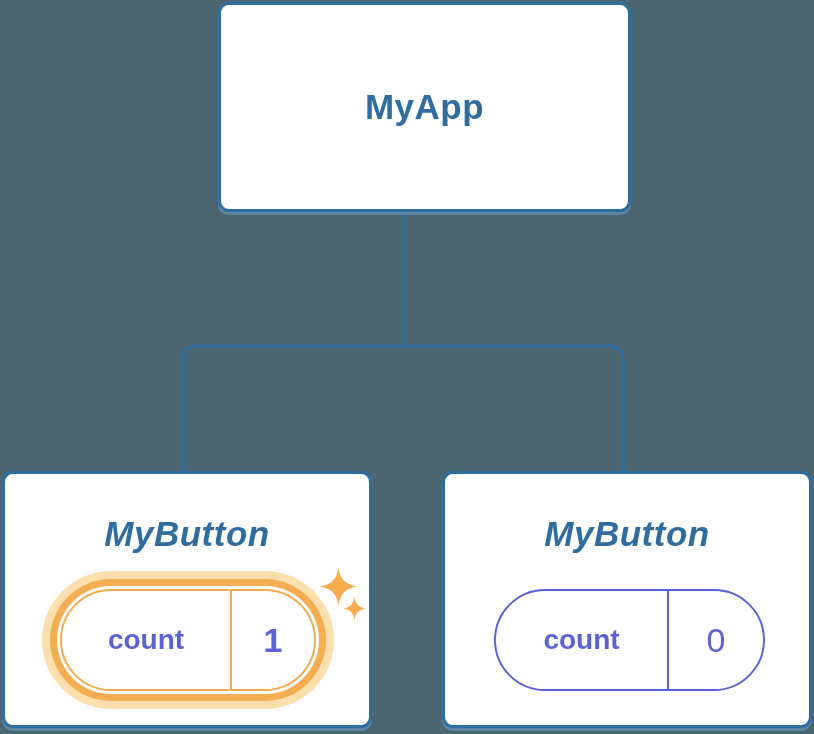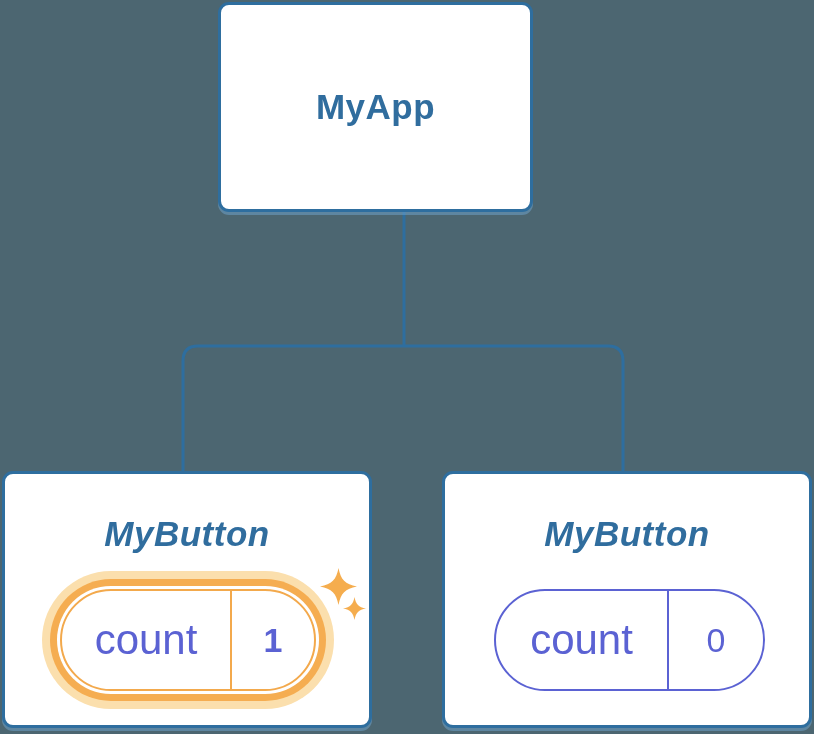--- a/index.html
+++ b/index.html
@@ -21,21 +21,21 @@
   .node-card {
     position: absolute;
     background: #ffffff;
     border: 3px solid #2e6e9f;
     border-radius: 11px;
     box-shadow: 0 3px 0 rgba(110, 160, 200, 0.55);
     box-sizing: border-box;
   }
   .node-root {
     left: 218px; top: 2px;
-    width: 315px; height: 210px;
+    width: 413px; height: 210px;
     display: flex; align-items: center; justify-content: center;
   }
   .node-child-left { left: 2px;   top: 471px; width: 370px; height: 257px; }
   .node-child-right{ left: 442px; top: 471px; width: 370px; height: 257px; }
   .node-label {
     color: #306d9e;
     font-size: 35px;
     font-weight: bold;
     letter-spacing: 0.5px;
     white-space: nowrap;
@@ -63,22 +63,23 @@
     left: 55px; top: 115px;
     width: 256px; height: 102px;
     border: 2px solid #f3a94c;
     box-shadow: 0 0 0 3px #ffffff,
                 0 0 0 10px #f5ad51,
                 0 0 0 18px #fbdfad;
   }
   .pill-name {
     flex: 1;
     display: flex; align-items: center; justify-content: center;
-    font-size: 42px;
+    font-size: 28px;
     color: #5b62d3;
+    font-weight: bold;
   }
   .pill-divider { width: 2px; }
   .pill-plain .pill-divider    { background: #5b62d3; }
   .pill-highlight .pill-divider{ background: #f3a94c; }
   .pill-value {
     display: flex; align-items: center; justify-content: center;
     font-size: 34px;
     color: #5b62d3;
   }
   .pill-highlight .pill-value { width: 82px; font-weight: bold; }

